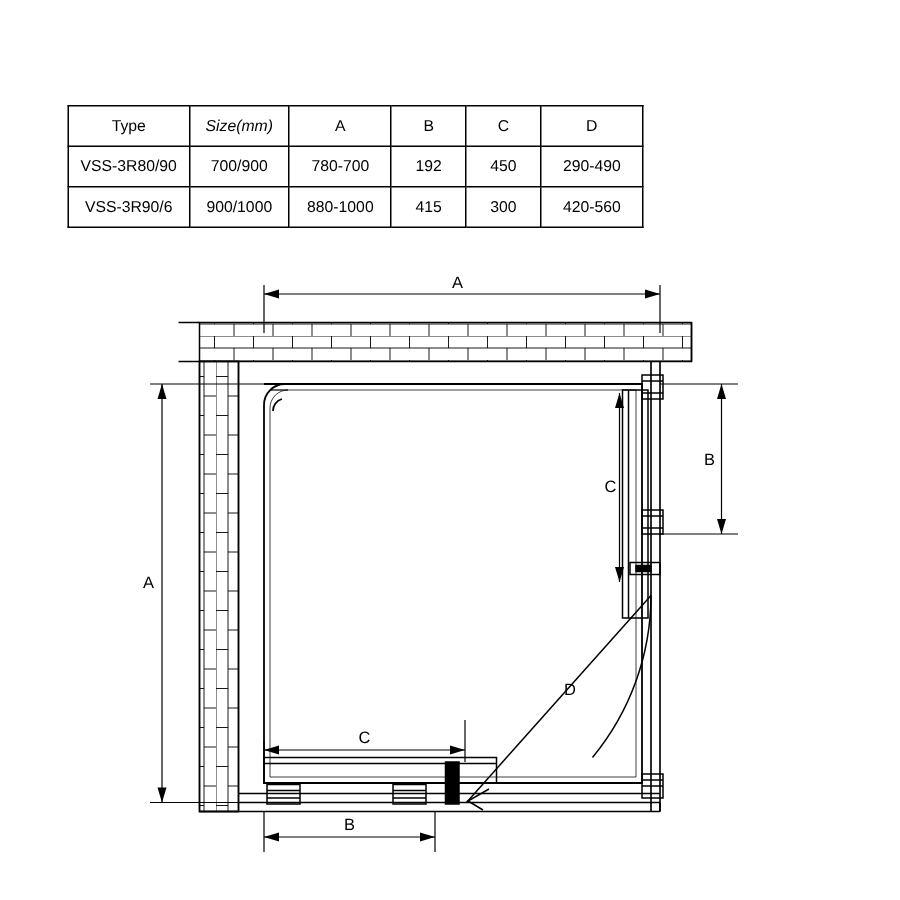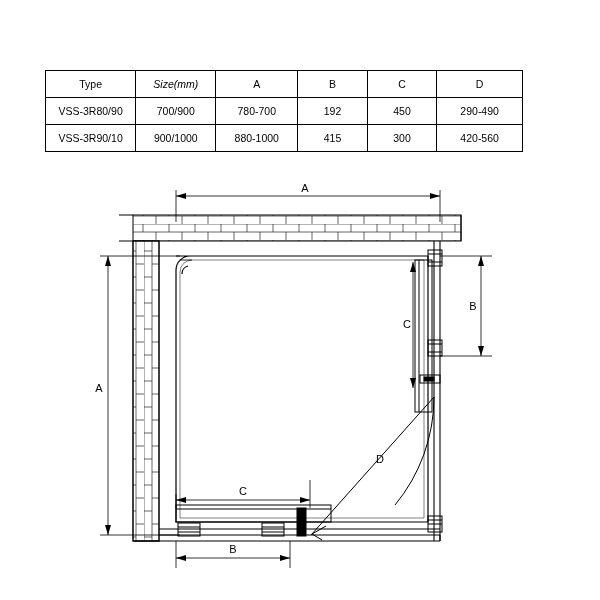--- a/index.html
+++ b/index.html
@@ -23,21 +23,21 @@
 
   
   #spec-table-wrap {
     position: absolute;
     left: 45px;
     top: 70px;
     width: 478px;
   }
   table.spec {
     border-collapse: collapse;
-    width: 478px;
+    width: 384px;
     font-size: 10.5px;
     padding-left: 29px;
   }
   table.spec td, table.spec th {
     border: 1px solid #000000;
     text-align: center;
     font-weight: normal;
     padding: 0;
     height: 26px;
     line-height: 26px;
@@ -90,21 +90,21 @@
       <tbody>
         <tr>
           <td>VSS-3R80/90</td>
           <td>700/900</td>
           <td>780-700</td>
           <td>192</td>
           <td>450</td>
           <td>290-490</td>
         </tr>
         <tr>
-          <td>VSS-3R90/10</td>
+          <td>VSS-3R90/6</td>
           <td>900/1000</td>
           <td>880-1000</td>
           <td>415</td>
           <td>300</td>
           <td>420-560</td>
         </tr>
       </tbody>
     </table>
   </div>
 

